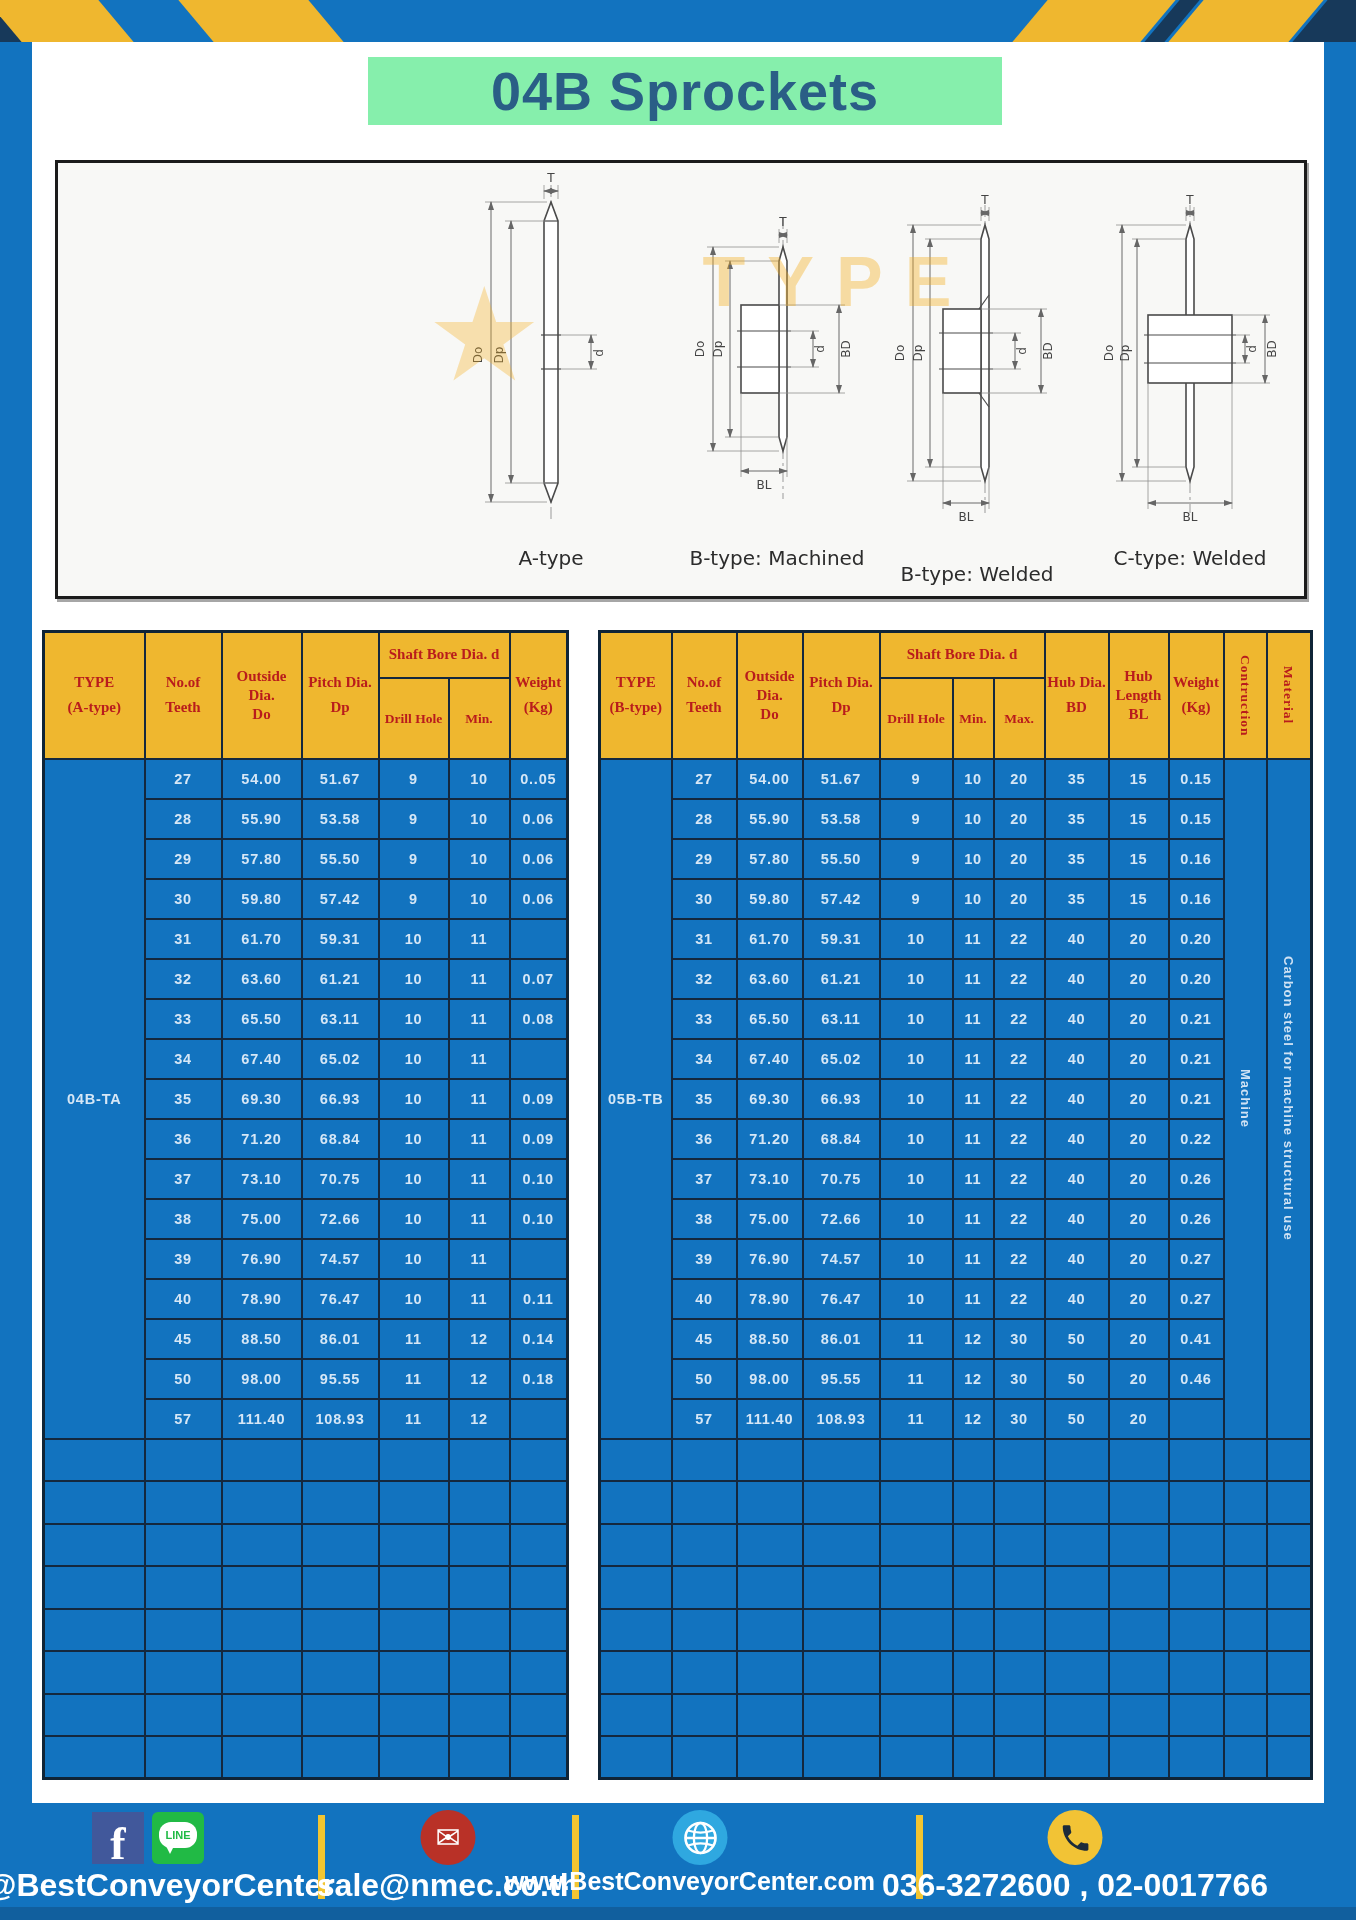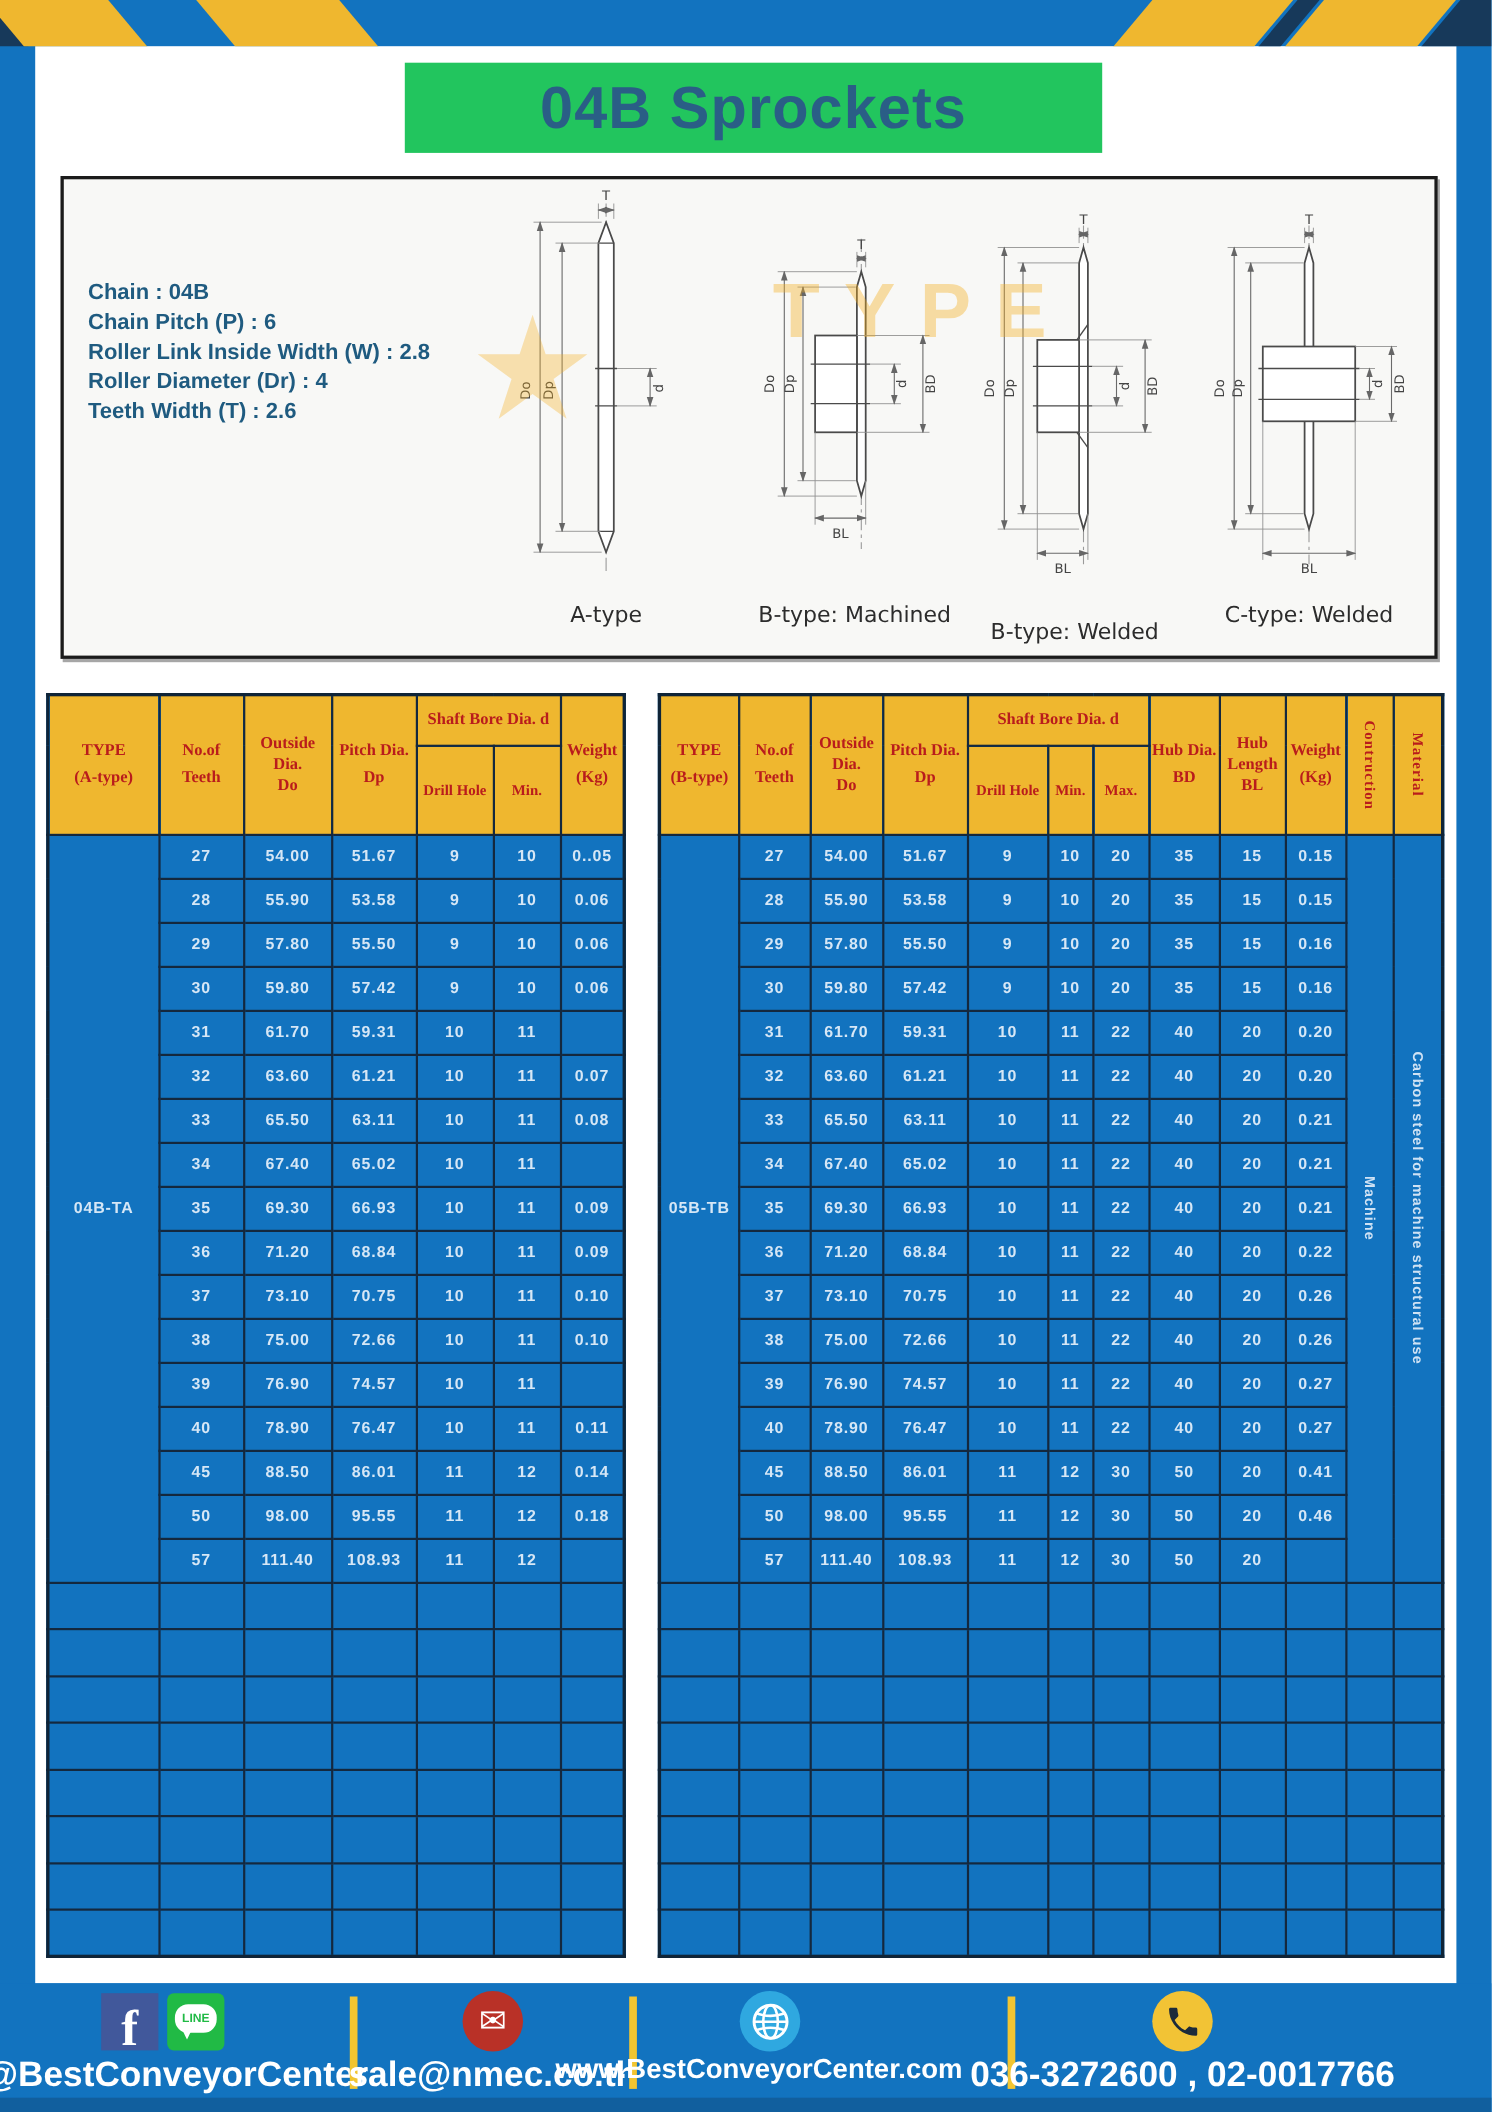--- a/index.html
+++ b/index.html
@@ -12,21 +12,21 @@
 
   
   .top-band{position:absolute;top:0;left:0;width:100%;height:42px;overflow:hidden;}
   .stripe{position:absolute;top:-12px;height:66px;}
   .stripe.yellow{background:#EFB72F;}
   .stripe.navy{background:#17395A;}
   .lsk{transform:skewX(40deg);}
   .rsk{transform:skewX(-40deg);}
 
   
-  .banner{position:absolute;left:368px;top:57px;width:634px;height:82px;background:#22c55e;
+  .banner{position:absolute;left:368px;top:57px;width:634px;height:68px;background:#86efac;
           display:flex;align-items:center;justify-content:center;}
   .banner h1{margin:0;font-size:54px;font-weight:bold;color:#2A5E86;letter-spacing:1px;}
 
   
   .panel{position:absolute;left:55px;top:160px;width:1246px;height:433px;background:#F8F8F6;
          border:3px solid #1b1b1b;box-shadow:2px 3px 0 rgba(0,0,0,0.35);}
   .specs{position:absolute;left:22px;top:90px;color:#1F5B80;font-size:20px;font-weight:bold;line-height:27px;}
   .caption{position:absolute;top:383px;transform:translateX(-50%);font-family:"DejaVu Sans",sans-serif;
            font-size:20px;color:#2c2c2c;white-space:nowrap;}
   .watermark{position:absolute;left:440px;top:72px;width:680px;text-align:center;opacity:.38;pointer-events:none;}
@@ -88,27 +88,20 @@
   <div class="stripe yellow rsk" style="right:50px;width:120px;"></div>
   <div class="stripe navy rsk" style="right:-30px;width:76px;"></div>
 </div>
 
 <div class="banner">
   <h1>04B Sprockets</h1>
 </div>
 
 <div class="panel">
 
-  <div class="specs">
-    <div>Chain  : 04B</div>
-    <div>Chain Pitch (P)  :  6</div>
-    <div>Roller Link Inside Width (W)  :  2.8</div>
-    <div>Roller Diameter (Dr)  : 4</div>
-    <div>Teeth Width (T)  :  2.6</div>
-  </div>
 
   <svg class="diag" style="left:393px;top:6px;" width="200" height="366" viewBox="0 0 200 366">
     <defs>
       <marker id="arr" markerWidth="9" markerHeight="8" refX="8" refY="4" orient="auto-start-reverse">
         <path d="M9,4 L0,1 L0,7 Z" fill="#666"></path>
       </marker>
     </defs>
     <line class="cl" x1="100" y1="16" x2="100" y2="354"></line>
     <polygon class="part" points="93,52 100,33 107,52 107,314 100,333 93,314"></polygon>
     <line class="edge" x1="93" y1="52" x2="107" y2="52"></line>

